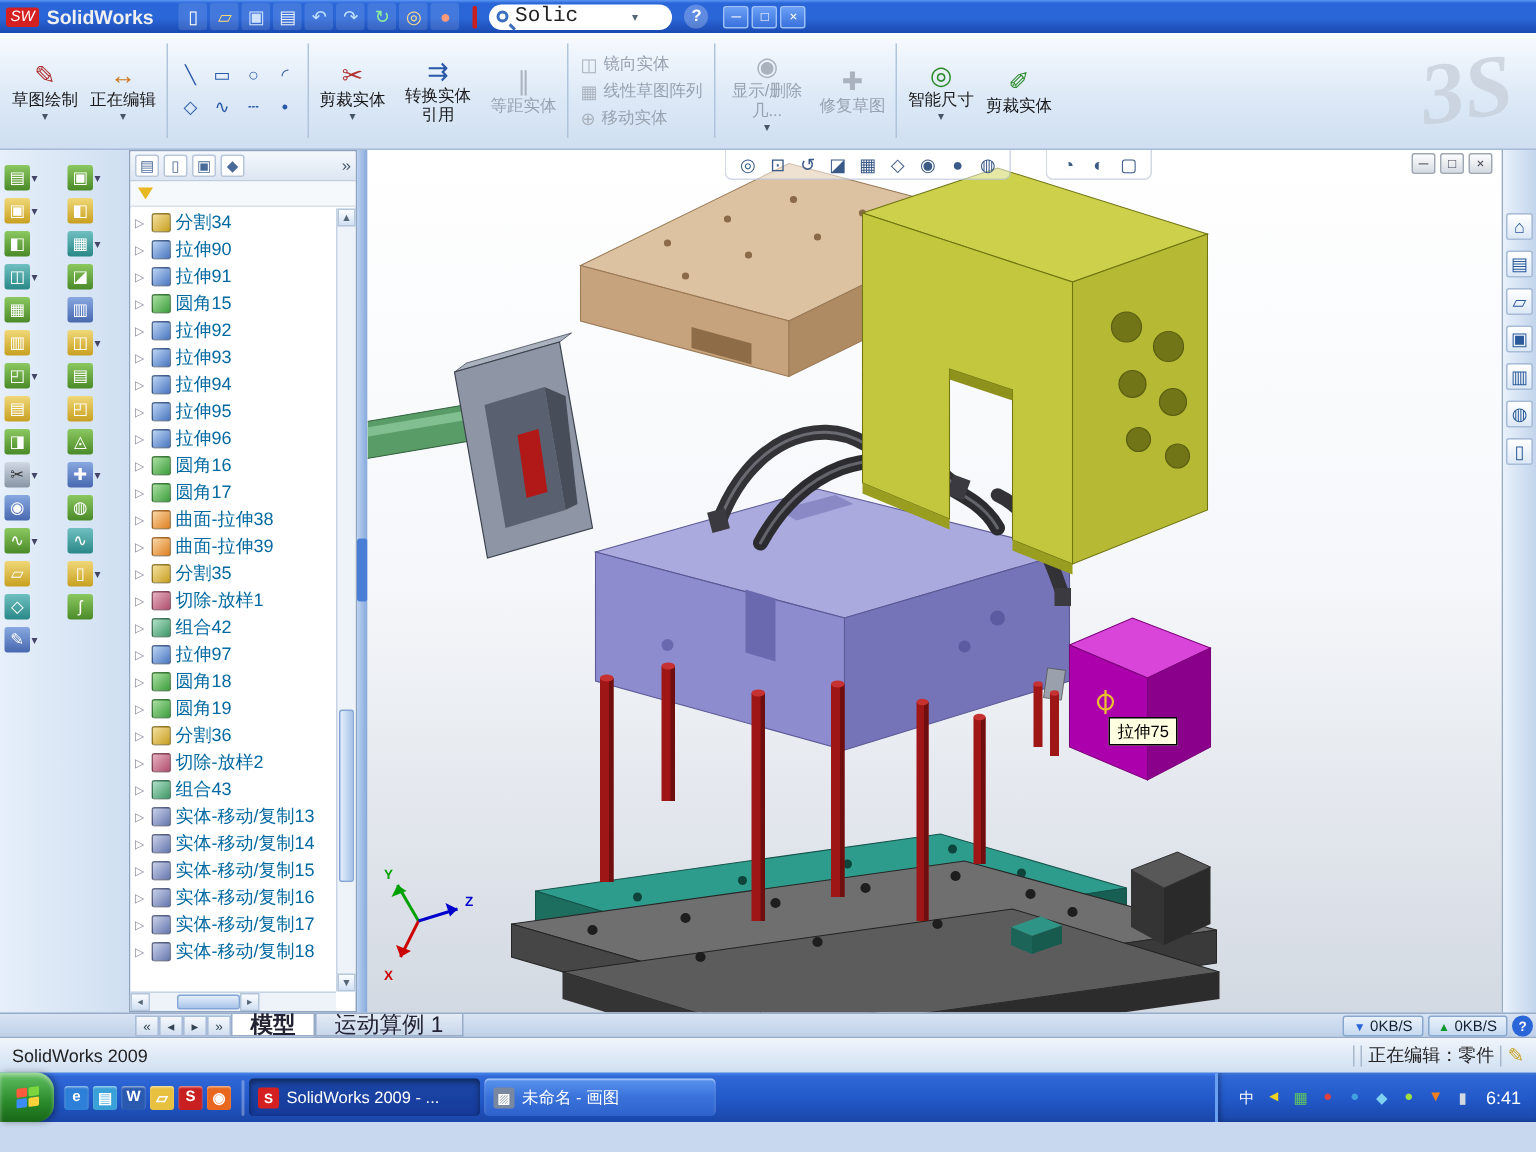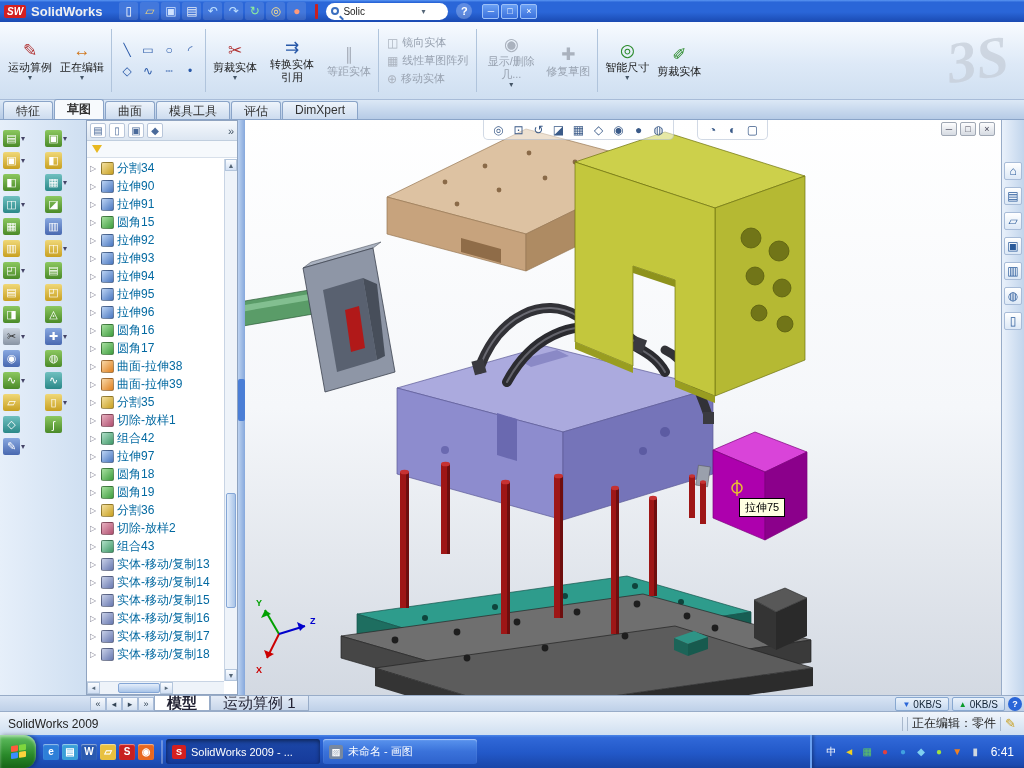--- a/index.html
+++ b/index.html
@@ -1,29 +1,29 @@
 <!DOCTYPE html>
 <html><head>
 <meta charset="utf-8">
 <style>
 *{box-sizing:border-box;margin:0;padding:0}
 html,body{width:1024px;height:768px;overflow:hidden}
 body{font-family:"Liberation Sans",sans-serif;font-size:12px;background:#c8d8ee;position:relative}
 
 .titlebar{height:22px;background:linear-gradient(180deg,#5a96f2 0%,#2a66d8 10%,#2a66d8 55%,#1a4ab2 100%);display:flex;align-items:center;color:#fff;padding:0 4px;gap:2px}
-.logo-badge{background:#d42020;color:#fff;font-weight:bold;font-size:10px;padding:1px 3px;border-radius:2px;font-style:italic;flex:none}
+.logo-badge{background:#d42020;color:#fff;font-weight:normal;font-size:10px;padding:1px 3px;border-radius:2px;font-style:italic;flex:none}
 .app-name{font-weight:bold;font-size:13px;color:#f0f0f0;margin:0 8px 0 3px;flex:none}
 .menu{padding:2px 7px;color:#fff;cursor:default;flex:none}
 #stdicons{display:flex;margin-left:6px}
 .tbi{width:19px;height:18px;display:inline-flex;align-items:center;justify-content:center;font-size:12px;border-radius:2px;margin:0 1px;background:rgba(255,255,255,.12)}
 .reddiv{width:3px;height:15px;background:#c82020;margin:0 6px;border-radius:1px;flex:none}
 .searchbox{background:#fff;border-radius:9px;height:17px;display:flex;align-items:center;padding:0 5px;gap:4px;width:122px;color:#444;flex:none}
 .mag{width:8px;height:8px;border:2px solid #3a6ebf;border-radius:50%;position:relative;flex:none}
 .mag::after{content:"";position:absolute;width:5px;height:2px;background:#3a6ebf;transform:rotate(45deg);left:6px;top:8px}
-.sinput{border:none;outline:none;width:74px;font-size:10px;font-family:Liberation Sans, sans-serif;color:#222;background:transparent}
+.sinput{border:none;outline:none;width:74px;font-size:14px;font-family:Liberation Mono, monospace;color:#222;background:transparent}
 .sdd{font-size:8px;color:#567}
 .helpbtn{width:16px;height:16px;margin-left:6px;border-radius:50%;background:rgba(255,255,255,.25);display:flex;align-items:center;justify-content:center;font-weight:bold;font-size:11px;flex:none}
 #appwinctl{display:flex;gap:2px;margin-left:8px}
 .awc{width:17px;height:15px;font-size:9px;display:flex;align-items:center;justify-content:center;background:linear-gradient(#6aa0f4,#3a70dc);border:1px solid #9cc0f8;border-radius:2px;color:#fff}
 
 .cmdbar{height:78px;background:linear-gradient(180deg,#f8fbff,#dde9f7 55%,#cfdff1);border-bottom:1px solid #a8bcd8;display:flex;align-items:stretch;padding:2px 4px;position:relative}
 .cbtn{display:flex;flex-direction:column;align-items:center;justify-content:center;padding:2px 3px;min-width:46px;max-width:62px;text-align:center;font-size:11px;color:#1a1a1a;border:1px solid transparent;border-radius:2px;line-height:13px}
 .cicon{font-size:17px;line-height:21px;color:#2858a8}
 .ci-red{color:#b03030}.ci-green{color:#2a8a2a}.ci-orange{color:#d07820}
 .darr{font-size:8px;color:#456;line-height:7px}
@@ -155,21 +155,21 @@
     <span id="appwinctl">
         <span class="awc">─</span>
         <span class="awc">□</span>
         <span class="awc">×</span>
       </span>
   </div>
 
   <div class="cmdbar">
     <div class="cbtn">
       <span class="cicon ci-red">✎</span>
-      <span>运动算例</span>
+      <span>草图绘制</span>
       <span class="darr">▾</span>
     </div>
     <div class="cbtn">
       <span class="cicon ci-orange">↔</span>
       <span>正在编辑</span>
       <span class="darr">▾</span>
     </div>
     <div class="vsep"></div>
     <div class="sgrid" id="sgrid">
         <span class="sgi">╲</span>
@@ -226,28 +226,20 @@
       <span>智能尺寸</span>
       <span class="darr">▾</span>
     </div>
     <div class="cbtn">
       <span class="cicon ci-green">✐</span>
       <span>剪裁实体</span>
     </div>
     <div class="wm">3S</div>
   </div>
 
-  <div class="tabbar" id="tabs">
-      <span class="tab">特征</span>
-      <span class="tab act">草图</span>
-      <span class="tab">曲面</span>
-      <span class="tab">模具工具</span>
-      <span class="tab">评估</span>
-      <span class="tab">DimXpert</span>
-    </div>
 
   <div class="main">
     <div class="lrail">
       <div class="lcol" id="lcol1">
           <span class="lic">
             <span class="ig g">▤</span>
             <span class="da">▾</span>
           </span>
           <span class="lic">
             <span class="ig y">▣</span>

